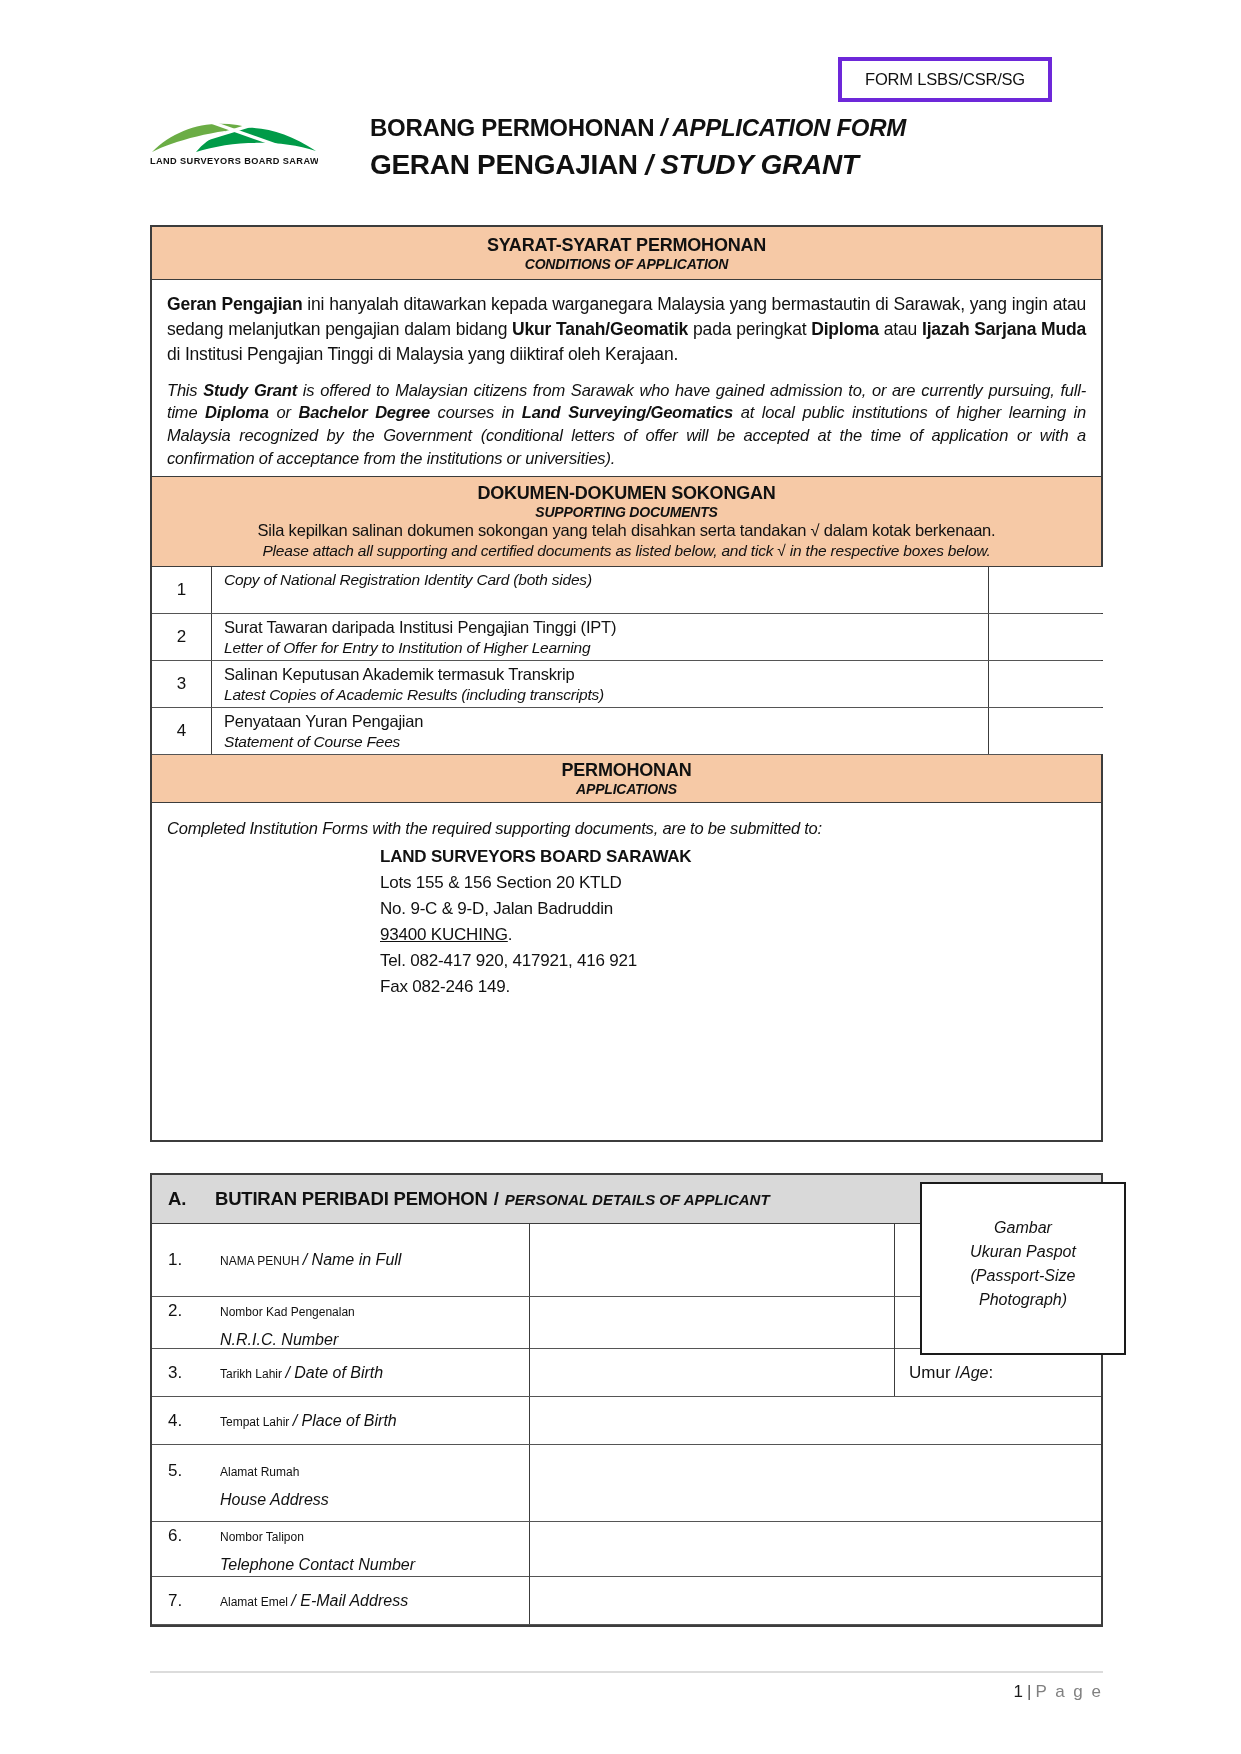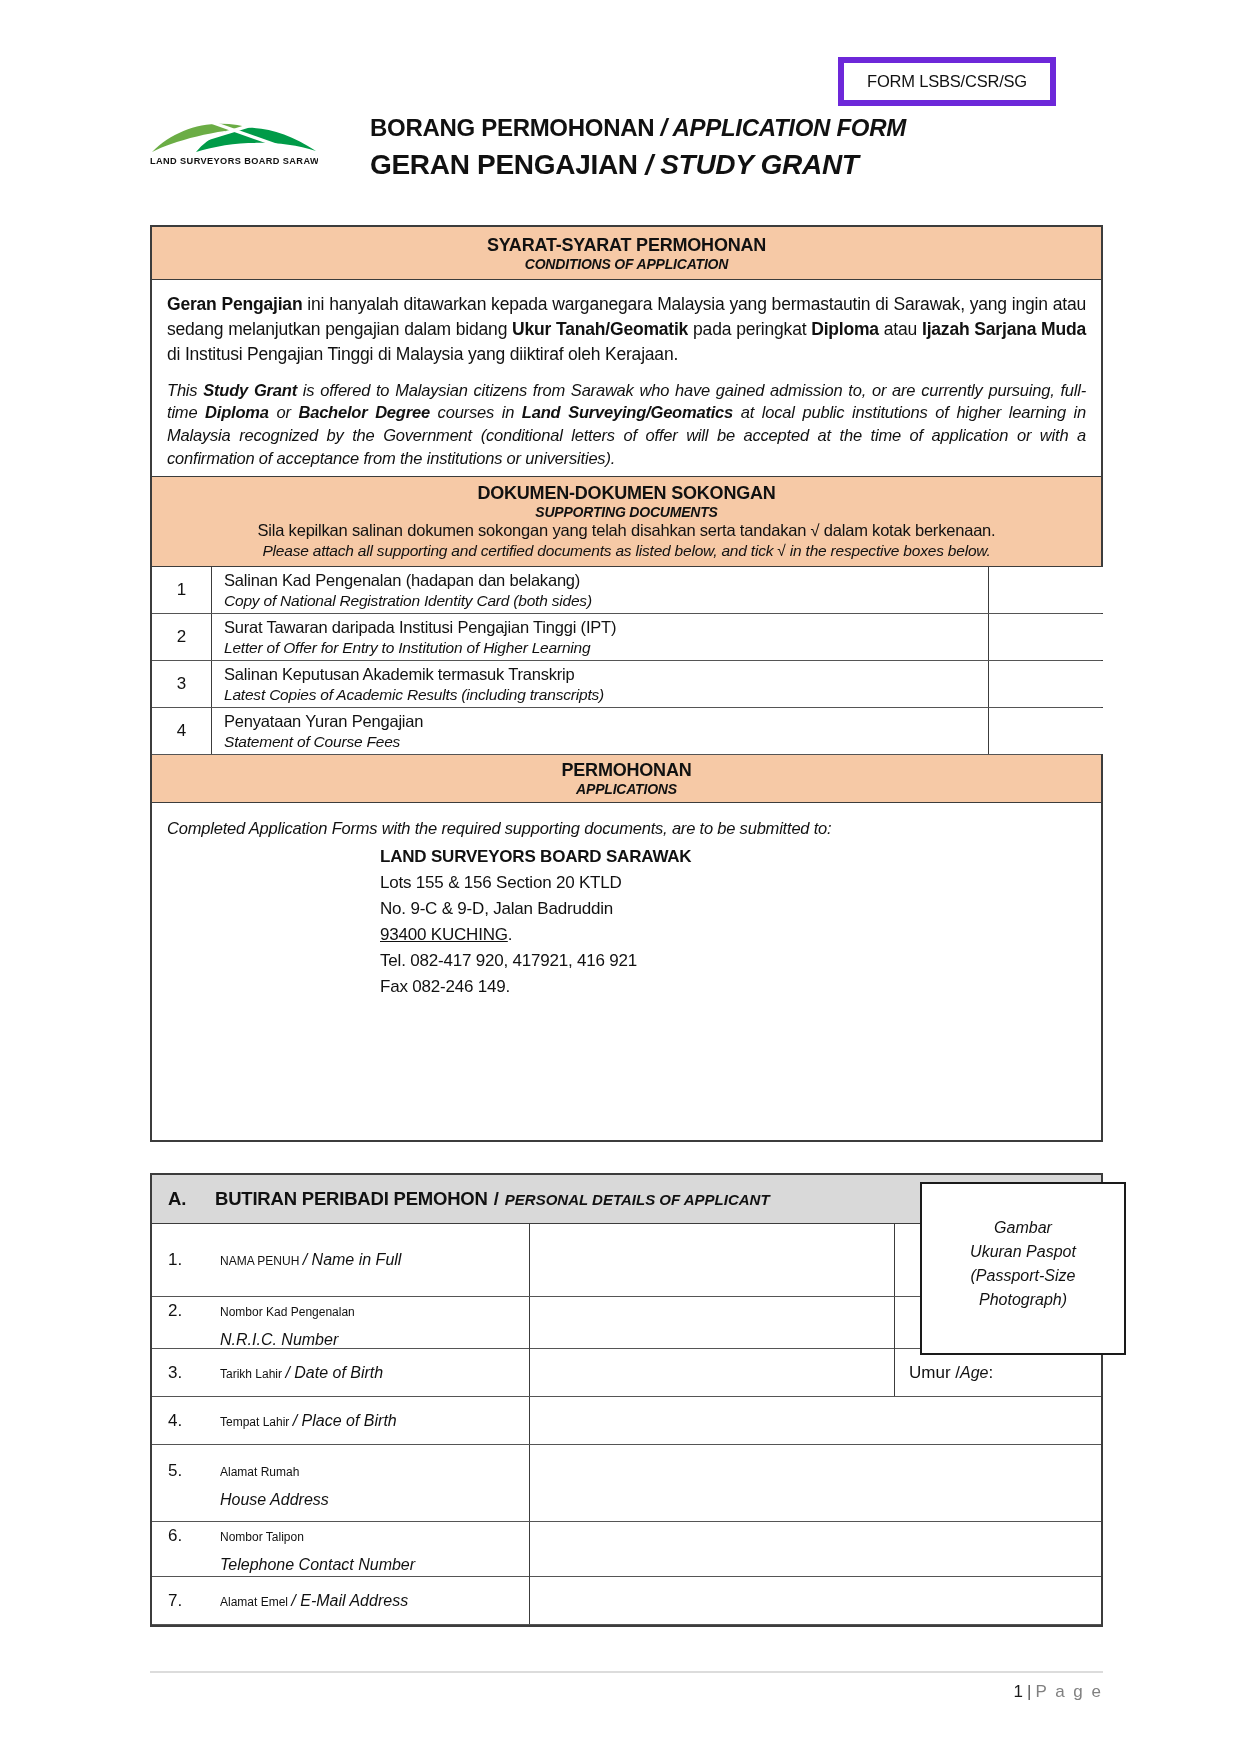--- a/index.html
+++ b/index.html
@@ -6,21 +6,21 @@
   body{
     width:1241px;height:1754px;position:relative;background:#ffffff;
     font-family:"Liberation Sans", sans-serif;color:#111;
     -webkit-font-smoothing:antialiased;
   }
   .abs{position:absolute;}
 
   
   #form-code-box{
     left:838px;top:57px;width:206px;height:37px;
-    border:6px solid #6d28d9;display:flex;align-items:center;justify-content:center;
+    border:4px solid #6d28d9;display:flex;align-items:center;justify-content:center;
     font-size:16.5px;letter-spacing:-0.2px;
   }
   #logo{left:150px;top:112px;width:168px;}
   #title-block{left:370px;top:116px;line-height:1.0;}
   .title-l1{font-size:24px;letter-spacing:-0.3px;margin-bottom:11px;}
   .title-l2{font-size:28px;letter-spacing:-0.3px;}
   .t-b{font-weight:bold;}
   .t-bi{font-weight:bold;font-style:italic;}
 
   
@@ -137,21 +137,20 @@
   <div class="band" id="docs-band">
     <div class="band-title">DOKUMEN-DOKUMEN SOKONGAN</div>
     <div class="band-sub" style="padding-bottom:0;">SUPPORTING DOCUMENTS</div>
     <div class="note-my">Sila kepilkan salinan dokumen sokongan yang telah disahkan serta tandakan √ dalam kotak berkenaan.</div>
     <div class="note-en">Please attach all supporting and certified documents as listed below, and tick √ in the respective boxes below.</div>
   </div>
 
   <div class="doc-row">
     <div class="doc-num">1</div>
     <div class="doc-text">
-      <div class="doc-my">Salinan Kad Pengenalan (hadapan dan belakang)</div>
       <div class="doc-en">Copy of National Registration Identity Card (both sides)</div>
     </div>
     <div class="doc-check"></div>
   </div>
 
   <div class="doc-row">
     <div class="doc-num">2</div>
     <div class="doc-text">
       <div class="doc-my">Surat Tawaran daripada Institusi Pengajian Tinggi (IPT)</div>
       <div class="doc-en">Letter of Offer for Entry to Institution of Higher Learning</div>
@@ -176,21 +175,21 @@
     </div>
     <div class="doc-check"></div>
   </div>
 
   <div class="band">
     <div class="band-title" style="padding-top:5px;">PERMOHONAN</div>
     <div class="band-sub" style="padding-bottom:5px;">APPLICATIONS</div>
   </div>
 
   <div id="apps-text">
-    <div class="para-en">Completed Application Forms with the required supporting documents, are to be submitted to:</div>
+    <div class="para-en">Completed Institution Forms with the required supporting documents, are to be submitted to:</div>
     <div id="address">
       <div class="addr-name">LAND SURVEYORS BOARD SARAWAK</div>
       <div>Lots 155 &amp; 156 Section 20 KTLD</div>
       <div>No. 9-C &amp; 9-D, Jalan Badruddin</div>
       <div><span class="u">93400 KUCHING</span><span>.</span></div>
       <div>Tel. 082-417 920, 417921, 416 921</div>
       <div>Fax 082-246 149.</div>
     </div>
   </div>
 </div>

